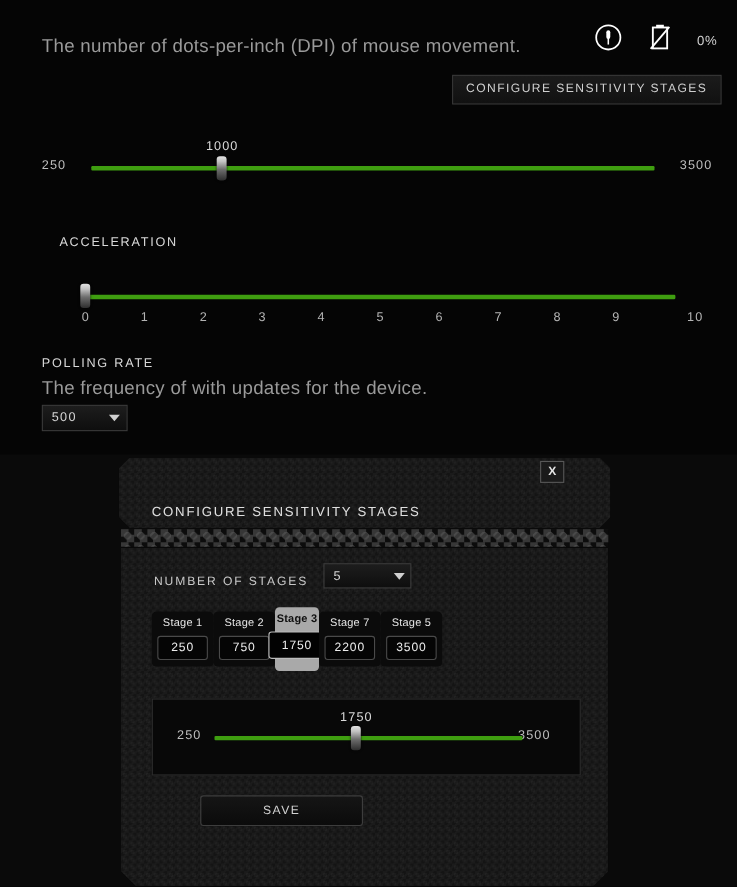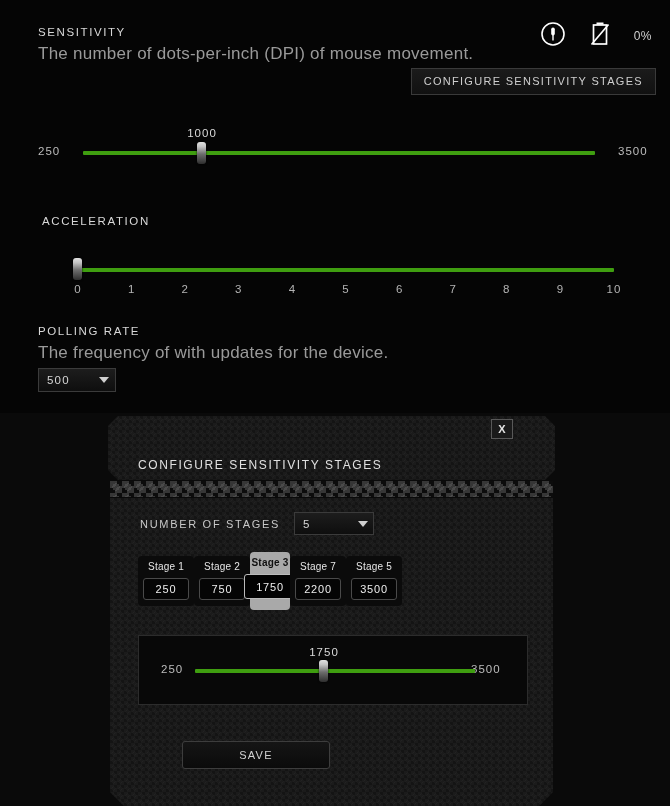--- a/index.html
+++ b/index.html
@@ -112,21 +112,21 @@
       radial-gradient(circle at 50% 50%, rgba(90,90,90,.55) 0 42%, rgba(0,0,0,0) 43%),
       radial-gradient(circle at 0% 0%,  rgba(90,90,90,.55) 0 42%, rgba(0,0,0,0) 43%),
       radial-gradient(circle at 100% 100%, rgba(90,90,90,.55) 0 42%, rgba(0,0,0,0) 43%);
     background-size:12px 12px;
   }
   #modal-body{
     position:absolute;left:2px;top:88px;width:443px;height:308px;
     clip-path:polygon(0 0,443px 0,443px 294px,429px 308px,14px 308px,0 294px);
   }
 
-  #stages-count-row{position:absolute;left:30px;top:14px;display:flex;align-items:center;gap:14px;}
+  #stages-count-row{position:absolute;left:30px;top:14px;display:flex;align-items:flex-end;gap:14px;}
   #stages-count-label{color:#c8c8c8;font-size:11px;letter-spacing:1.7px;text-transform:uppercase;}
   #stages-count-select{width:65px;height:21px;padding:0 5px 0 8px;}
 
   #stage-list{position:absolute;left:28px;top:58px;display:flex;}
   .stage-card{
     width:56px;height:50px;border-radius:4px;
     background:#0b0b0b;
     display:flex;flex-direction:column;align-items:center;
     padding-top:5px;box-sizing:border-box;
     cursor:pointer;
@@ -143,37 +143,36 @@
     color:#ededed;font-size:11px;letter-spacing:.8px;
     display:flex;align-items:center;justify-content:center;
   }
   .stage-card.selected .stage-value{width:50px;height:23px;border-color:#bbb;background:#020202;}
 
   #stage-slider-box{
     position:absolute;left:28px;top:137px;width:388px;height:68px;
     border:1px solid #2c2c2c;background:#080808;
   }
 
-  #modal-buttons{position:absolute;left:72px;top:243px;display:flex;gap:6px;justify-content:flex-end;}
+  #modal-buttons{position:absolute;left:72px;top:225px;display:flex;gap:6px;justify-content:flex-end;}
   .modal-button{
     width:146px;height:26px;border-radius:3px;
     border:1px solid #3d3d3d;
     background:linear-gradient(#151515,#0b0b0b);
     color:#d2d2d2;font-size:11px;letter-spacing:1.3px;
     display:flex;align-items:center;justify-content:center;
     cursor:pointer;text-transform:uppercase;
   }
 </style>
 </head>
 <body>
 
 <div id="settings-panel">
 
   <div id="sensitivity-header">
-    <div class="sec-title">SENSITIVITY</div>
     <div class="sec-desc">The number of dots-per-inch (DPI) of mouse movement.</div>
   </div>
 
   <div id="status-icons">
     <span>
       <svg width="26" height="26" viewBox="0 0 26 26">
         <circle cx="13" cy="13" r="11" fill="none" stroke="#ffffff" stroke-width="1.6"></circle>
         <rect x="11.2" y="6.5" width="3.6" height="8" rx="1.8" fill="#ffffff"></rect>
         <rect x="12.3" y="13.5" width="1.4" height="6" fill="#ffffff"></rect>
       </svg>
@@ -191,39 +190,39 @@
   <div id="configure-stages-button">CONFIGURE SENSITIVITY STAGES</div>
 
   <div class="slider-row" style="left:0;top:152px;width:670px;">
     <span class="slider-endlabel" style="left:38px;">250</span>
     <span class="slider-endlabel" style="left:618px;">3500</span>
     <div class="track" style="left:83px;top:-1px;width:512px;"></div>
     <span class="handle-value" style="left:202px;top:-25px;">1000</span>
     <div class="handle" style="left:197px;top:-10px;"></div>
   </div>
 
-  <div style="position:absolute;left:42px;top:215px;">
+  <div style="position:absolute;left:54px;top:215px;">
     <div class="sec-title">ACCELERATION</div>
   </div>
 
   <div class="slider-row" style="left:0;top:269px;width:670px;">
     <div class="track" style="left:78px;top:-1px;width:536px;"></div>
     <div class="handle" style="left:73px;top:-11px;"></div>
     <div id="acceleration-ticks">
         <span class="tick-label" style="left: 78px; top: 14px;">0</span>
         <span class="tick-label" style="left: 131.6px; top: 14px;">1</span>
         <span class="tick-label" style="left: 185.2px; top: 14px;">2</span>
         <span class="tick-label" style="left: 238.8px; top: 14px;">3</span>
         <span class="tick-label" style="left: 292.4px; top: 14px;">4</span>
         <span class="tick-label" style="left: 346px; top: 14px;">5</span>
         <span class="tick-label" style="left: 399.6px; top: 14px;">6</span>
         <span class="tick-label" style="left: 453.2px; top: 14px;">7</span>
         <span class="tick-label" style="left: 506.8px; top: 14px;">8</span>
         <span class="tick-label" style="left: 560.4px; top: 14px;">9</span>
-        <span class="tick-label" style="left: 614px; top: 14px;">10</span>
+        <span class="tick-label" style="left: 632px; top: 14px;">10</span>
       </div>
   </div>
 
   <div style="position:absolute;left:38px;top:325px;">
     <div class="sec-title">POLLING RATE</div>
     <div class="sec-desc">The frequency of with updates for the device.</div>
   </div>
   <div class="dropdown" style="position:absolute;left:38px;top:368px;width:62px;height:22px;padding:0 6px 0 8px;">
     <span>500</span>
     <span class="caret"></span>

